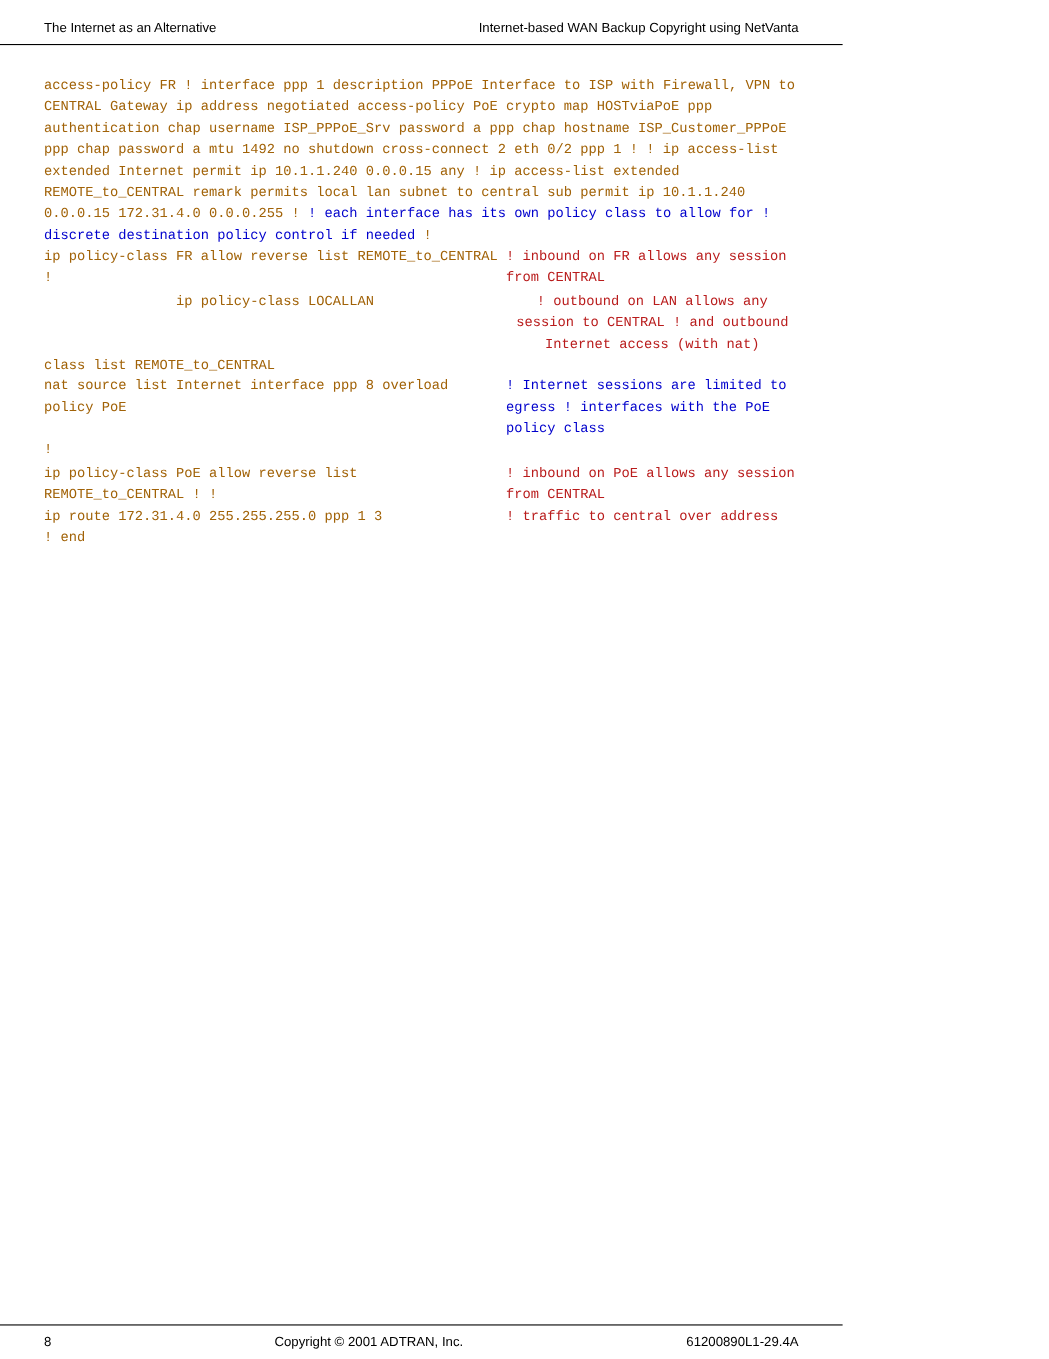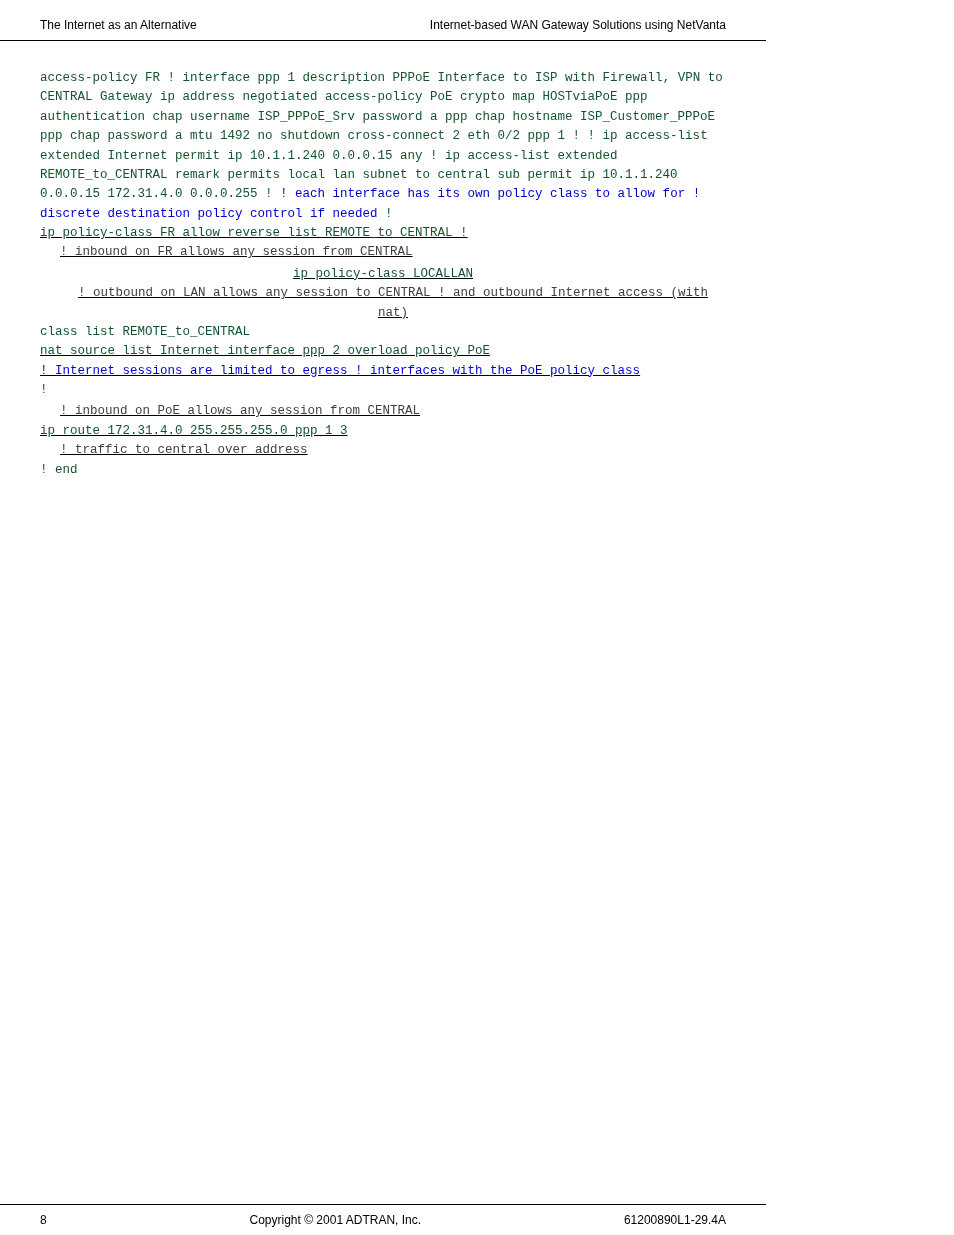--- a/index.html
+++ b/index.html
@@ -23,54 +23,52 @@
       padding: 18px 40px 8px 40px;
       border-bottom: 1.5px solid #000;
       font-size: 12px;
     }
     .content {
       padding: 28px 40px 60px 40px;
       font-family: 'Courier New', Courier, monospace;
       font-size: 12.5px;
       line-height: 1.55;
     }
-    .black { color: #14532d; }
+    .black { color: #a16207; }
     .blue { color: #0000cc; }
     .footer {
       position: absolute;
       bottom: 0;
       left: 0;
       right: 0;
       border-top: 1.5px solid #000;
       display: flex;
       justify-content: space-between;
       padding: 8px 40px;
       font-size: 12px;
       font-family: Arial, Helvetica, sans-serif;
     }
     .line {
       display: flex;
-      flex-direction: column;
-      text-decoration: underline;
+      flex-direction: row;
     }
     .left-col {
       min-width: 420px;
     }
     .right-col {
-      color: #404040;
-      margin-left: 20px;
+      color: #b91c1c;
     }
   </style>
 </head>
 <body>
 
 <div class="page">
   <div class="header">
     <span>The Internet as an Alternative</span>
-    <span>Internet-based WAN Gateway Solutions using NetVanta</span>
+    <span>Internet-based WAN Backup Copyright using NetVanta</span>
   </div>
 
   <div class="content">
     <div>
 <span class="black"> access-policy FR
 !</span>
 <span class="black">interface ppp 1
  description PPPoE Interface to ISP with Firewall, VPN to CENTRAL Gateway
  ip address negotiated
  access-policy PoE
@@ -105,28 +103,32 @@
 <div class="line" style="margin-top:2px;text-align:center;">
   <span class="black left-col">ip policy-class LOCALLAN</span>
   <span class="right-col">! outbound on LAN allows any session to CENTRAL
 ! and outbound Internet access (with nat)</span>
 </div>
 
 <span class="black">
  class list REMOTE_to_CENTRAL
 </span>
 <div class="line">
-  <span class="black left-col"> nat source list Internet interface ppp 2 overload policy PoE</span>
+  <span class="black left-col"> nat source list Internet interface ppp 8 overload policy PoE</span>
           <span class="blue">! Internet sessions are limited to egress
                                                         ! interfaces with the PoE policy class</span>
 </div>
 <span class="black">
 !</span>
 
 <div class="line" style="margin-top:2px;">
+  <span class="black left-col">ip policy-class PoE
+ allow reverse list REMOTE_to_CENTRAL
+!
+!</span>
   <span class="right-col">! inbound on PoE allows any session from CENTRAL</span>
 </div>
 
 <span class="black">
 </span>
 <div class="line">
   <span class="black left-col">ip route 172.31.4.0 255.255.255.0 ppp 1 3</span>
   <span class="right-col">  ! traffic to central over address</span>
 </div>
 <span class="black">!

